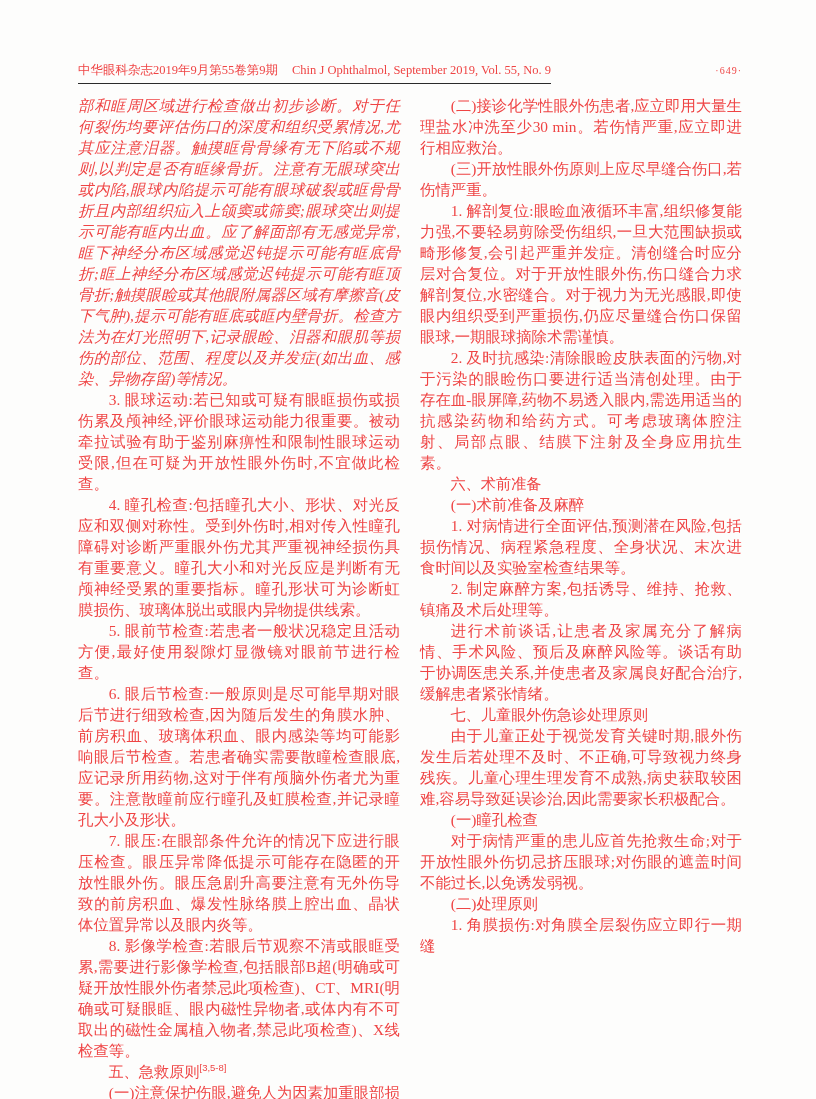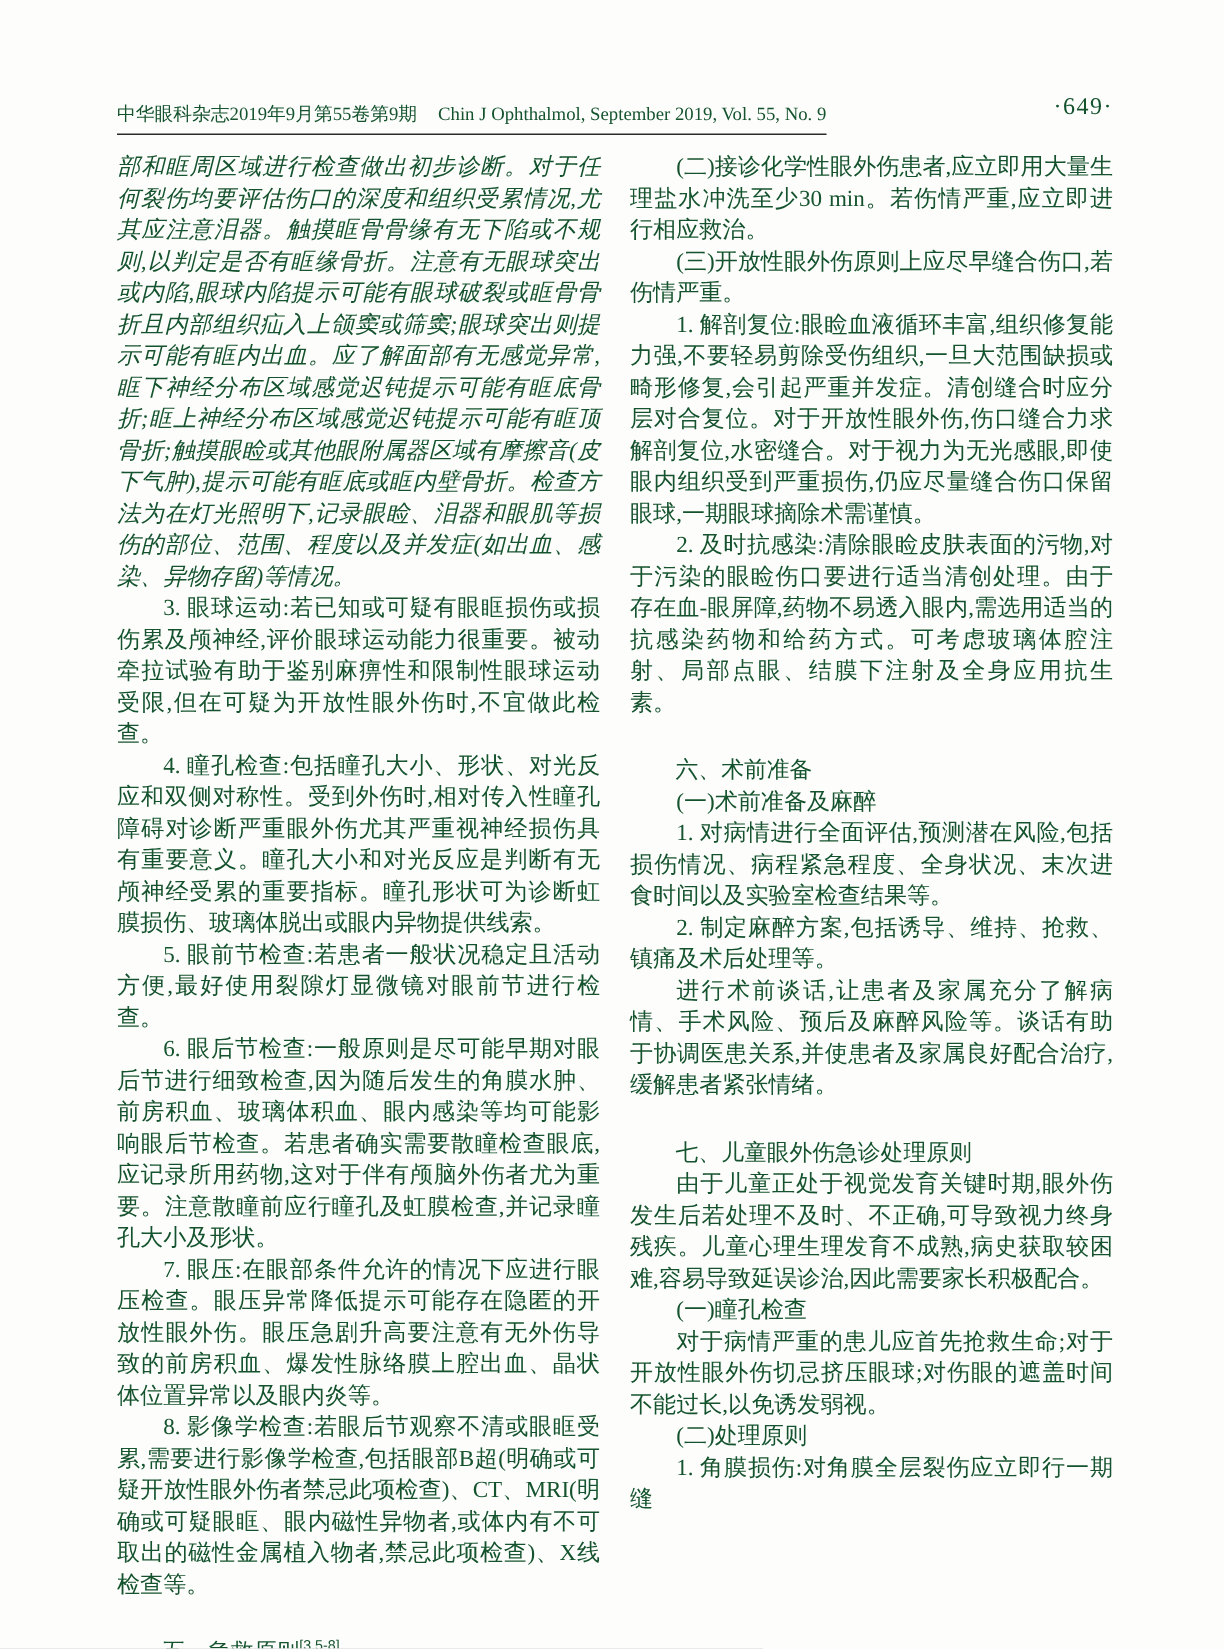--- a/index.html
+++ b/index.html
@@ -9,40 +9,40 @@
   }
   .page {
     position: relative;
     width: 816px;
     height: 1099px;
     margin: 0 auto;
     background: #fdfdfc;
     box-sizing: border-box;
     padding: 62px 74px 0 78px;
     font-family: "Liberation Serif", "DejaVu Serif", serif;
-    color: #14532d;
+    color: #ef4444;
     overflow: hidden;
   }
   .header {
     display: flex;
     justify-content: space-between;
     align-items: flex-end;
     font-size: 12.5px;
     line-height: 1.3;
   }
   .header-title {
     border-bottom: 1.6px solid #2a2a2a;
     padding-bottom: 5px;
     white-space: nowrap;
   }
   .header-title .en {
     margin-left: 14px;
   }
   .page-number {
-    font-size: 16px;
+    font-size: 10px;
     padding-bottom: 7px;
     letter-spacing: 1px;
   }
   .body-columns {
     display: flex;
     gap: 20px;
     margin-top: 11px;
   }
   .column {
     width: 322px;
@@ -54,21 +54,20 @@
     margin: 0;
     text-indent: 2em;
   }
   .para.flush {
     text-indent: 0;
     font-style: italic;
   }
   .para.heading {
     font-family: "Liberation Sans", "DejaVu Sans", sans-serif;
     font-size: 15.2px;
-    margin-top: 24px;
   }
   sup {
     font-size: 9.5px;
     line-height: 0;
     vertical-align: super;
     letter-spacing: 0;
   }
 </style>
 </head>
 <body>

